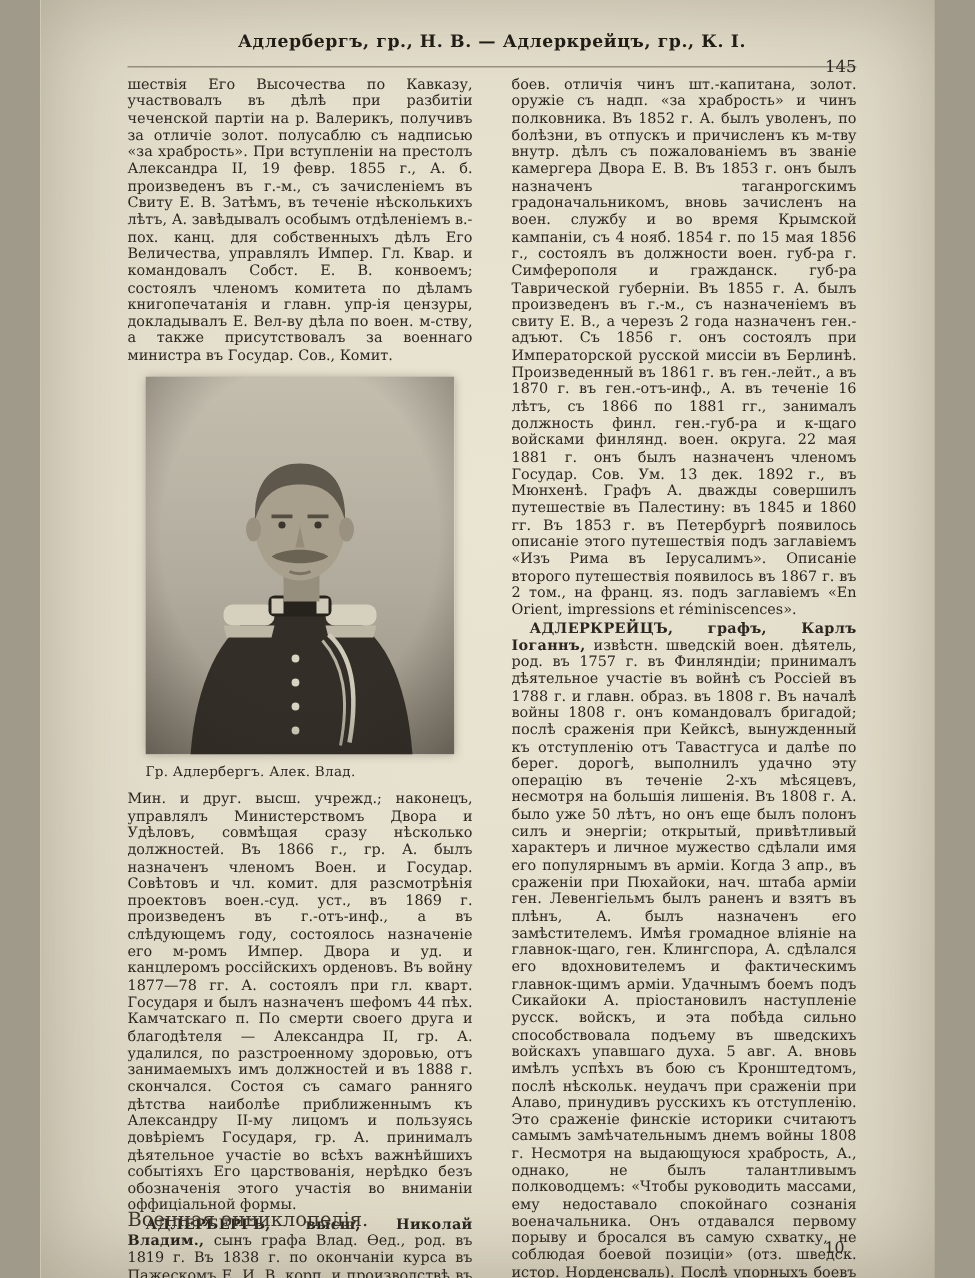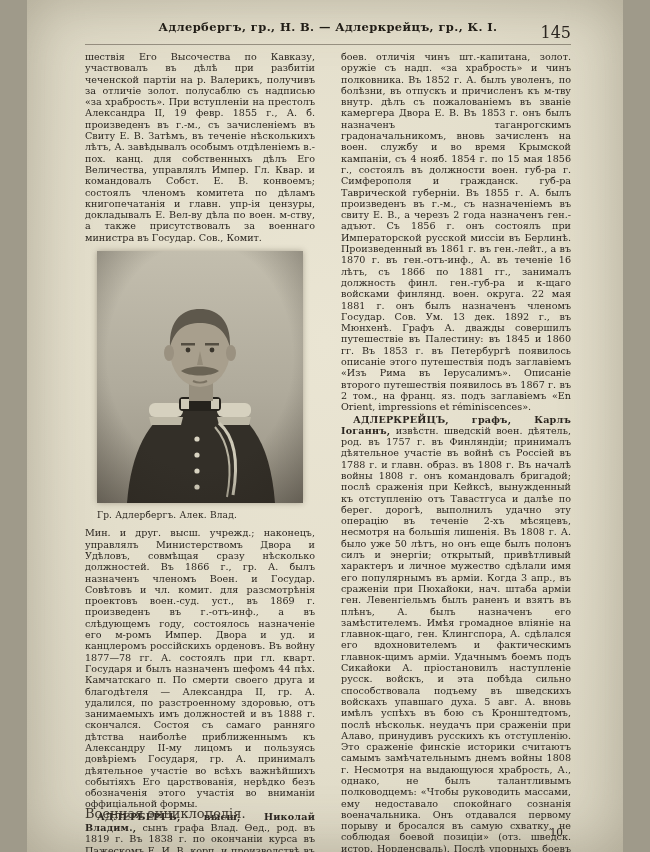--- a/index.html
+++ b/index.html
@@ -9,21 +9,21 @@
     background:#e5e0cd;
     background-image:radial-gradient(ellipse at 50% 40%, #eae5d3 0%, #e3decb 55%, #d7d2bf 100%);
     box-shadow:inset 0 0 60px rgba(90,80,60,.35);
     overflow:hidden;color:#2b2620;
   }
   .inner{position:absolute;left:58px;right:52px;top:20px;bottom:14px;}
   .header{position:relative;height:20px;}
   .header .title{
     text-align:center;font-weight:bold;font-size:11.5px;letter-spacing:.4px;color:#201c16;
   }
-  .header .pnum{position:absolute;right:0;top:3px;font-size:16px;color:#2b2620;margin-left:21px;}
+  .header .pnum{position:absolute;right:0;top:18px;font-size:11px;color:#2b2620;margin-left:21px;}
   .rule{border:0;border-top:1px solid rgba(60,52,40,.45);margin:4px 0 6px 0;}
   .cols{display:flex;gap:26px;}
   .col{width:263px;text-align:justify;font-size:9.6px;line-height:11.3px;color:#2b2620;}
   .col p{margin:0;}
   .col p.indent{text-indent:12px;}
   .col p + p{margin-top:1px;}
   b.lead{font-weight:bold;letter-spacing:.2px;}
   figure{margin:8px auto 6px auto;width:206px;}
   .photo{display:block;width:206px;height:252px;box-shadow:0 0 6px rgba(60,50,35,.35);}
   figcaption{text-align:left;font-size:9px;margin-top:7px;color:#2b2620;letter-spacing:.2px;}

